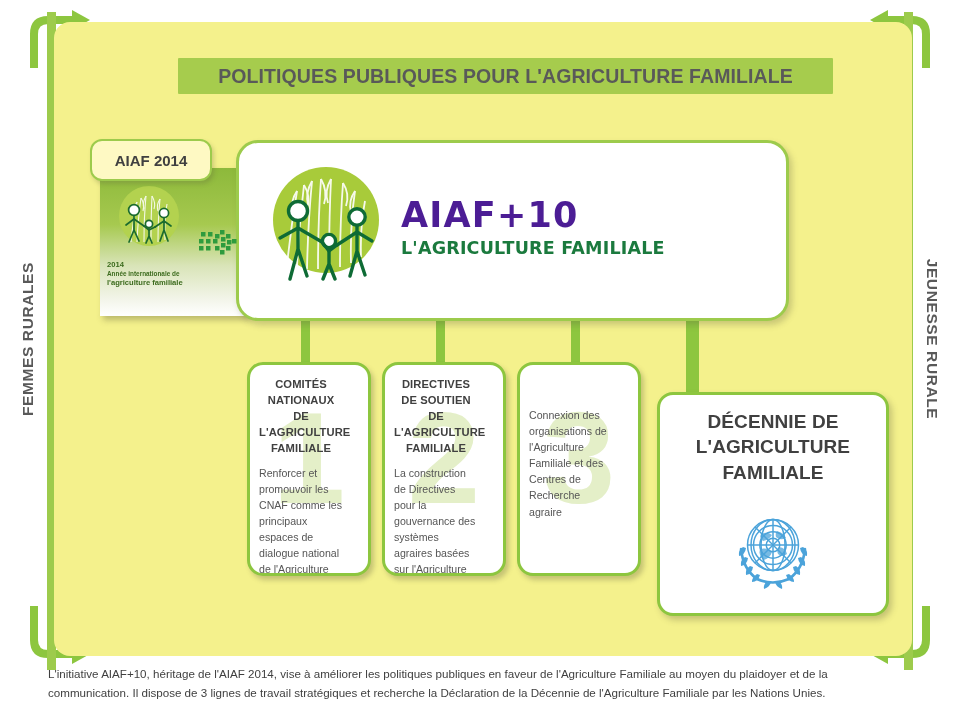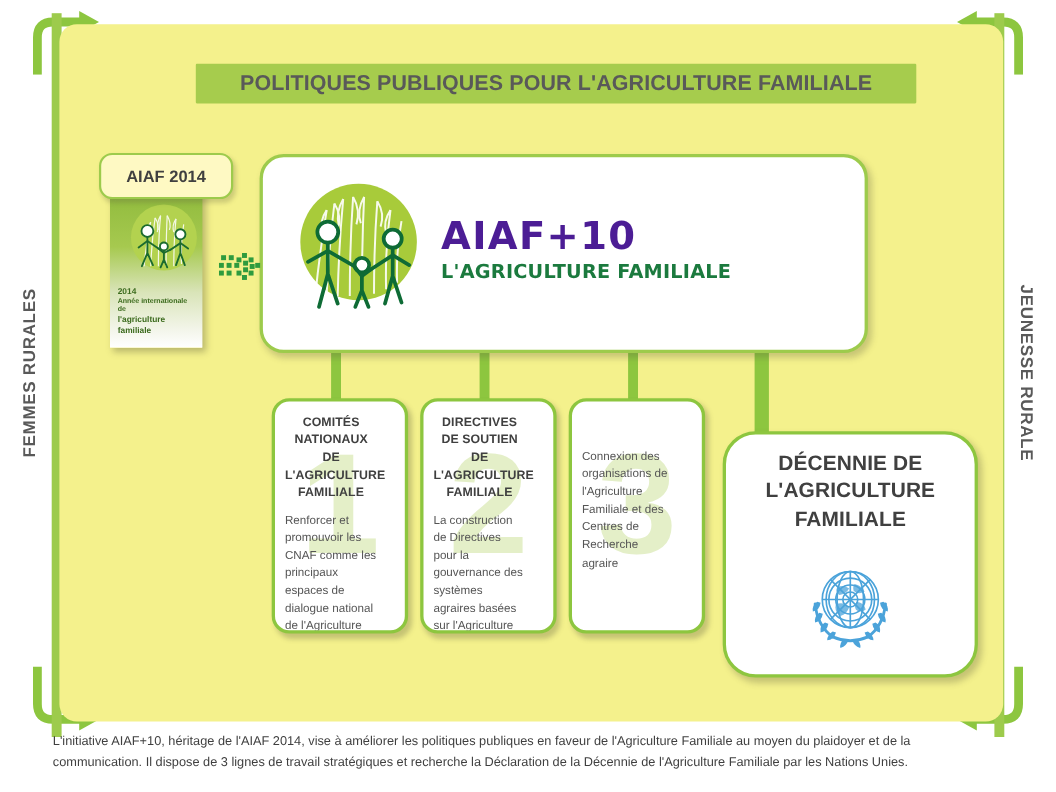--- a/index.html
+++ b/index.html
@@ -56,24 +56,25 @@
     position:absolute;left:90px;top:139px;width:118px;height:38px;
     background:#fef9c3;border:2.5px solid #9DCB4C;border-radius:12px;
     display:flex;align-items:center;justify-content:center;
     box-shadow:2px 3px 4px rgba(90,90,60,.25);
     z-index:7;
   }
   .chip .t{font-size:15px;font-weight:bold;color:#404040;}
 
   
   .poster{
-    position:absolute;left:100px;top:168px;width:84px;height:148px;
+    position:absolute;left:100px;top:168px;width:121px;height:148px;
     background:linear-gradient(180deg,#8DB93B 0%,#A6C94F 38%,#D9E4B8 66%,#F4F6EC 90%,#ffffff 100%);
     box-shadow:3px 4px 6px rgba(80,80,50,.35);
     overflow:hidden;
+    padding-left:26px;
   }
   .poster .emblem{position:absolute;left:17px;top:16px;}
   .poster .ptxt{
     position:absolute;left:7px;right:5px;top:92px;
     font-size:6.4px;color:#3C6B1E;line-height:1.28;font-weight:bold;
   }
   .poster .pyear{font-size:7.6px;display:block;}
   .poster .pline2{display:block;}
   .poster .pline3{display:block;font-size:7.6px;}
 
@@ -123,21 +124,21 @@
     font-size:10.6px;color:#555555;line-height:1.52;margin-top:8px;
   }
 
   #sbox1{left:247px;top:362px;height:208px;}
   #sbox2{left:382px;top:362px;height:208px;}
   #sbox3{left:517px;top:362px;height:208px;}
 
   
   .dbox{
     position:absolute;left:657px;top:392px;width:226px;height:218px;
-    background:#ffffff;border:3px solid #8DC63F;border-radius:30px;
+    background:#ffffff;border:3px solid #8DC63F;border-radius:16px;
     box-shadow:3px 4px 6px rgba(90,90,60,.3);z-index:4;
   }
   .dbox .h{
     font-size:19px;font-weight:bold;color:#404040;text-align:center;
     line-height:1.33;padding:14px 10px 0 10px;letter-spacing:.1px;
   }
   .dbox .un{position:absolute;left:0;right:0;top:112px;display:flex;justify-content:center;}
 
   
   .caption{

